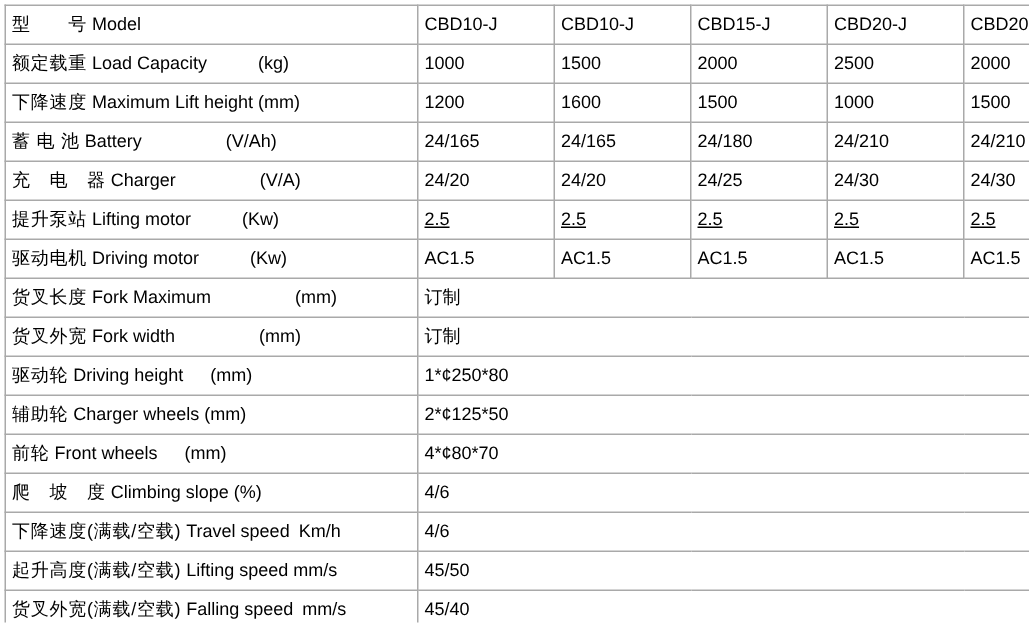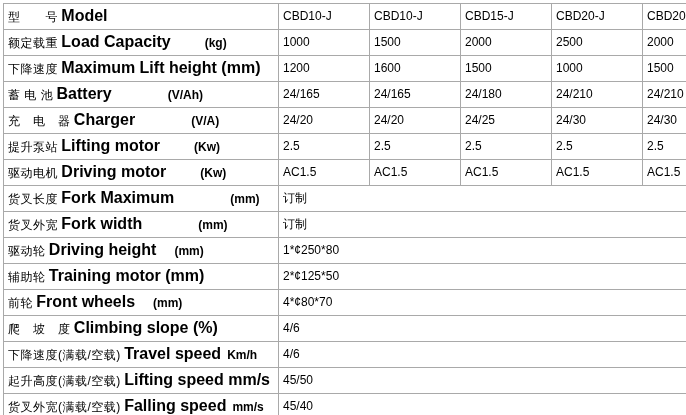--- a/index.html
+++ b/index.html
@@ -35,32 +35,32 @@
   td.value-cell {
     width: 82px;
   }
   .lbl {
     display: inline-block;
   }
   .lbl .cn {
     letter-spacing: 0.5px;
   }
   .lbl .en {
-    font-weight: bold;
-    font-size: 16px;
+    font-weight: normal;
+    font-size: 12px;
   }
   .lbl .unit {
-    font-weight: bold;
+    font-weight: normal;
     font-size: 12px;
   }
   .spacer-sm { display: inline-block; width: 6px; }
   .spacer-md { display: inline-block; width: 18px; }
   .spacer-lg { display: inline-block; width: 34px; }
   .spacer-xl { display: inline-block; width: 56px; }
-  .val-red { color: #d81f1f; }
+  .val-red { color: #d81f1f; text-decoration: underline; }
   .val-span { }
 </style>
 </head>
 <body>
 
 <table id="spec-table">
   <tbody>
       <tr>
         <td class="label-cell"><span class="lbl"><span class="cn">型　　号</span> <span class="en">Model</span></span></td>
         <td class="value-cell">CBD10-J</td>
@@ -123,21 +123,21 @@
       </tr>
       <tr>
         <td class="label-cell"><span class="lbl"><span class="cn">货叉外宽</span> <span class="en">Fork width</span><span class="spacer-xl"></span><span class="unit">(mm)</span></span></td>
         <td class="value-cell val-span" colspan="5">订制</td>
       </tr>
       <tr>
         <td class="label-cell"><span class="lbl"><span class="cn">驱动轮</span> <span class="en">Driving height</span><span class="spacer-md"></span><span class="unit">(mm)</span></span></td>
         <td class="value-cell val-span" colspan="5">1*¢250*80</td>
       </tr>
       <tr>
-        <td class="label-cell"><span class="lbl"><span class="cn">辅助轮</span> <span class="en">Training motor (mm)</span></span></td>
+        <td class="label-cell"><span class="lbl"><span class="cn">辅助轮</span> <span class="en">Charger wheels (mm)</span></span></td>
         <td class="value-cell val-span" colspan="5">2*¢125*50</td>
       </tr>
       <tr>
         <td class="label-cell"><span class="lbl"><span class="cn">前轮</span> <span class="en">Front wheels</span><span class="spacer-md"></span><span class="unit">(mm)</span></span></td>
         <td class="value-cell val-span" colspan="5">4*¢80*70</td>
       </tr>
       <tr>
         <td class="label-cell"><span class="lbl"><span class="cn">爬　坡　度</span> <span class="en">Climbing slope (%)</span></span></td>
         <td class="value-cell val-span" colspan="5">4/6</td>
       </tr>

